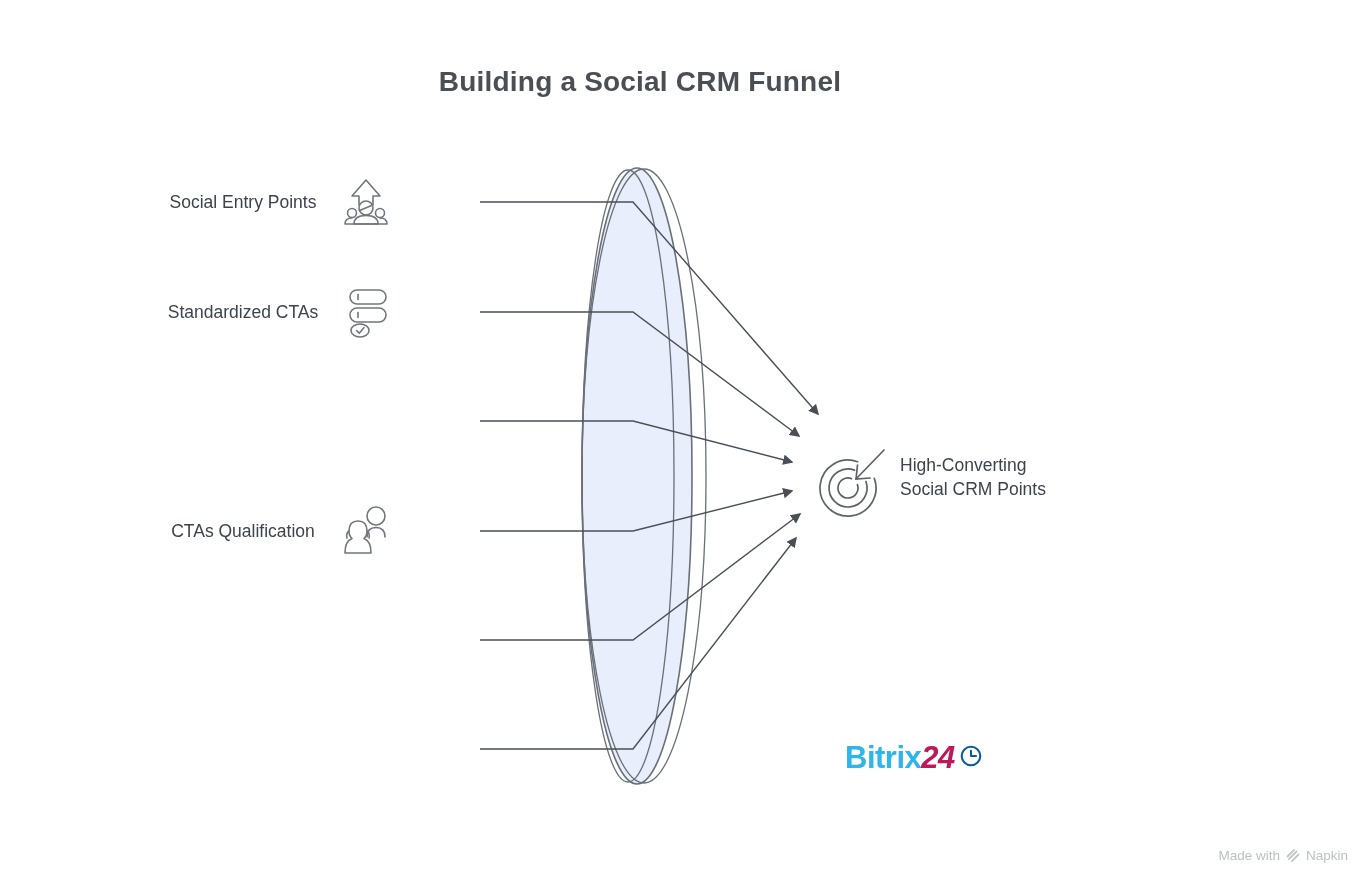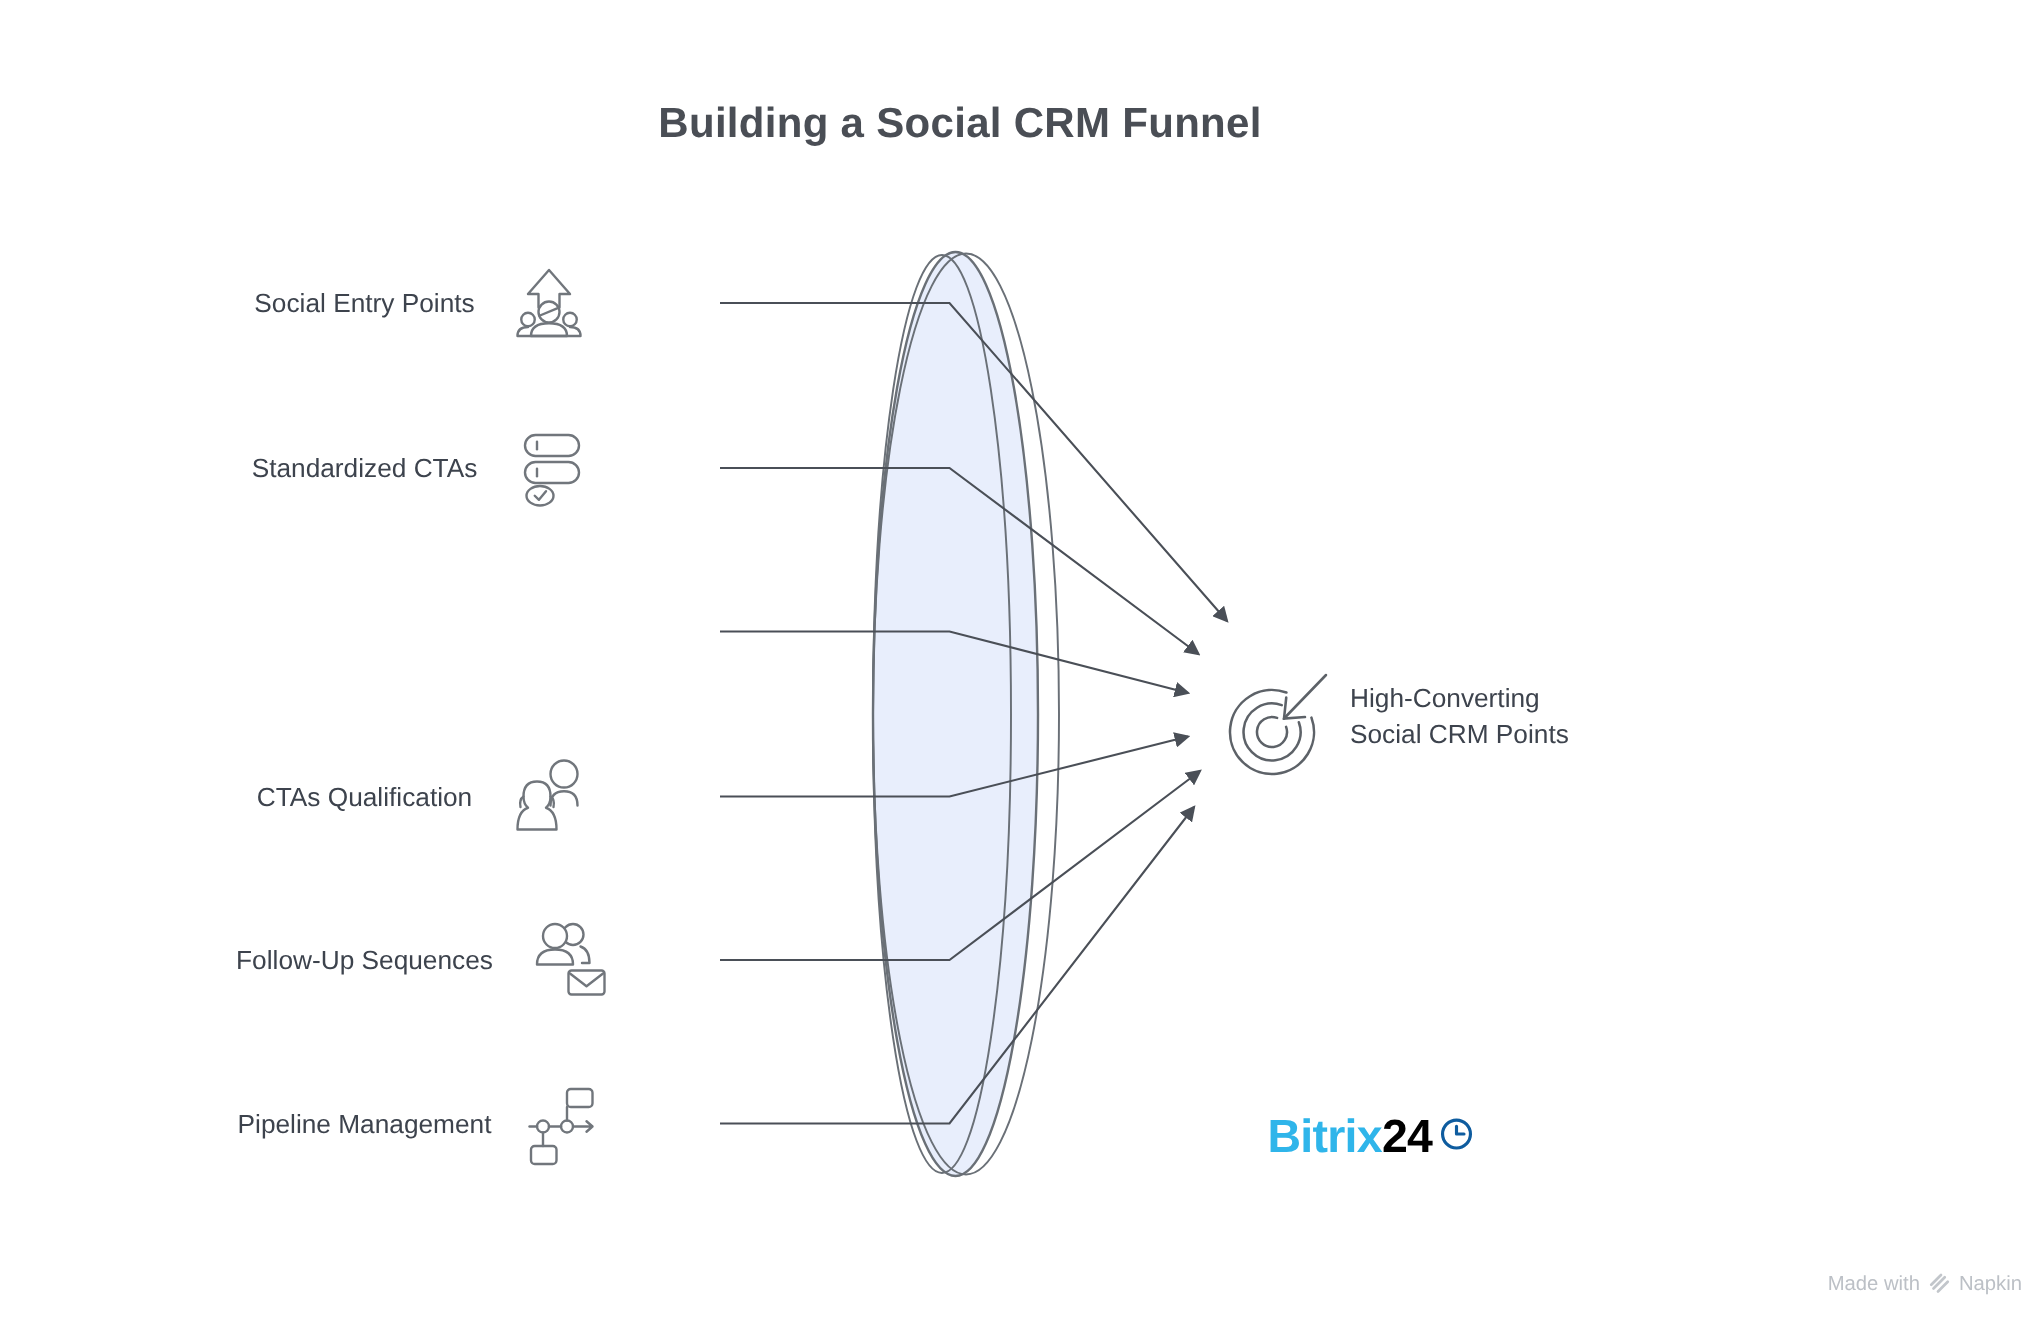--- a/index.html
+++ b/index.html
@@ -22,21 +22,21 @@
   .overlay-svg{position:absolute;left:0;top:0;}
   .result-label{
     position:absolute;left:900px;top:453px;
     font-size:17.5px;color:#3d434d;line-height:24px;
   }
   .bitrix-logo{
     position:absolute;left:845px;top:740px;display:flex;align-items:center;
     font-size:31px;font-weight:700;letter-spacing:-0.5px;
   }
   .bitrix-light{color:#2FB5EA;}
-  .bitrix-dark{color:#000000;}
+  .bitrix-dark{color:#be185d;font-style:italic;}
   .bitrix-clock{margin-left:5px;margin-top:-4px;}
   .napkin-credit{
     position:absolute;right:12px;top:835px;display:flex;align-items:center;gap:5px;
     font-size:13.5px;color:#bcc0c6;margin-top:12px;
   }
   .icon-stroke{stroke:#71767c;stroke-width:1.6;fill:none;stroke-linecap:round;stroke-linejoin:round;}
   .icon-stroke-fill{stroke:#71767c;stroke-width:1.6;fill:#ffffff;stroke-linecap:round;stroke-linejoin:round;}
 </style>
 </head>
 <body>
@@ -111,50 +111,21 @@
     <span class="icon-box">
       <svg width="60" height="60" viewBox="0 0 60 60">
         <circle class="icon-stroke-fill" cx="41" cy="15" r="9"></circle>
         <path class="icon-stroke" d="M32,36 Q32,26.5 41,26.5 Q50,26.5 50,36"></path>
         <path class="icon-stroke-fill" d="M14,30 Q14,20 23,20 Q32,20 32,30 Q32,35 29,37.5 Q36,40 36,52 L10,52 Q10,40 17,37.5 Q14,35 14,30 Z"></path>
         <path class="icon-stroke" d="M14,30 Q11,32 12,37 M32,30 Q35,32 34,37"></path>
       </svg>
     </span>
   </div>
 
-  <div class="funnel-item" style="top:609px;">
-    <span class="label">Follow-Up Sequences</span>
-    <span class="icon-box">
-      <svg width="60" height="60" viewBox="0 0 60 60">
-        <circle class="icon-stroke-fill" cx="33" cy="13" r="7"></circle>
-        <path class="icon-stroke" d="M38,21 Q44,23 44,32 L39,32"></path>
-        <circle class="icon-stroke-fill" cx="21" cy="14" r="8"></circle>
-        <path class="icon-stroke-fill" d="M9,33 Q9,23 21,23 Q33,23 33,33 L9,33 Z"></path>
-        <rect class="icon-stroke-fill" x="30" y="37" width="24" height="16" rx="2"></rect>
-        <path class="icon-stroke" d="M31,39 L42,47.5 L53,39"></path>
-      </svg>
-    </span>
-  </div>
 
-  <div class="funnel-item" style="top:718px;">
-    <span class="label">Pipeline Management</span>
-    <span class="icon-box">
-      <svg width="60" height="60" viewBox="0 0 60 60">
-        <path class="icon-stroke" d="M5,32 L10,32"></path>
-        <circle class="icon-stroke" cx="14" cy="32" r="4"></circle>
-        <path class="icon-stroke" d="M18,32 L26,32"></path>
-        <circle class="icon-stroke" cx="30" cy="32" r="4"></circle>
-        <path class="icon-stroke" d="M34,32 L47,32 M43,28.5 L47,32 L43,35.5"></path>
-        <path class="icon-stroke" d="M30,28 L30,19"></path>
-        <rect class="icon-stroke" x="30" y="7" width="17" height="12" rx="2.5"></rect>
-        <path class="icon-stroke" d="M14,36 L14,45"></path>
-        <rect class="icon-stroke" x="6" y="45" width="17" height="12" rx="2.5"></rect>
-      </svg>
-    </span>
-  </div>
 
   <div class="result-label">
     <div>High-Converting</div>
     <div>Social CRM Points</div>
   </div>
 
   <div class="bitrix-logo">
     <span class="bitrix-light">Bitrix</span>
       <span class="bitrix-dark">24</span>
     <svg class="bitrix-clock" width="22" height="22" viewBox="0 0 22 22">

